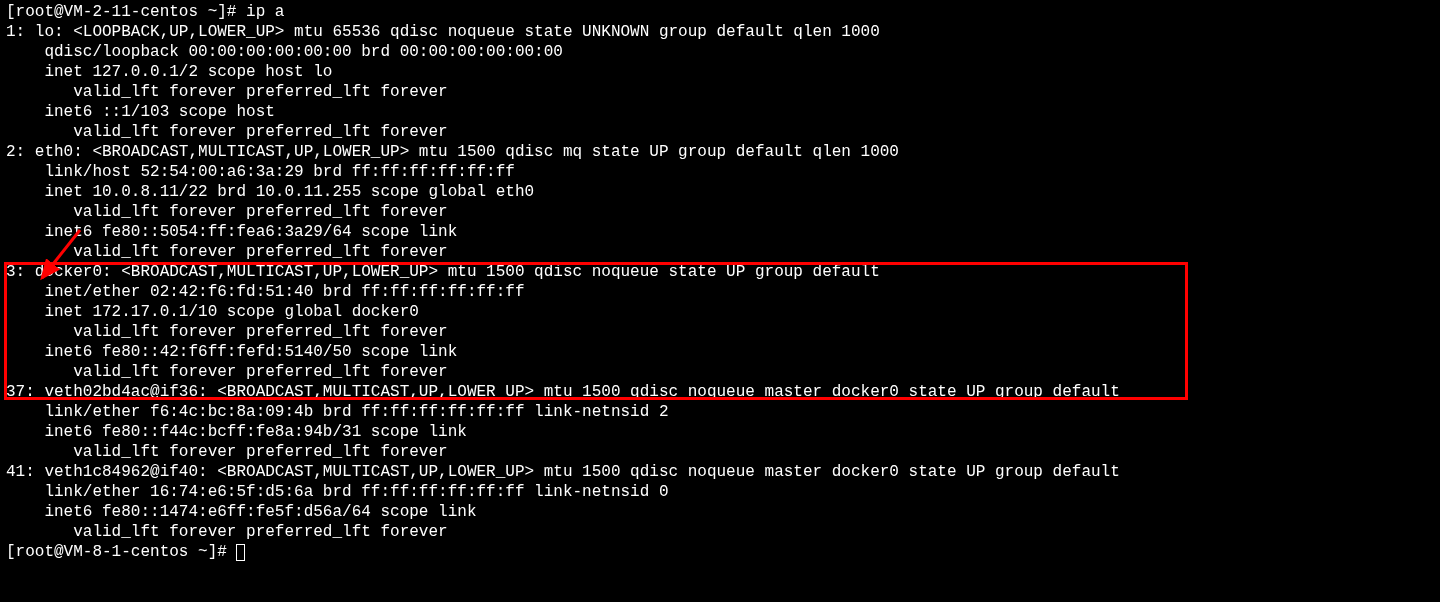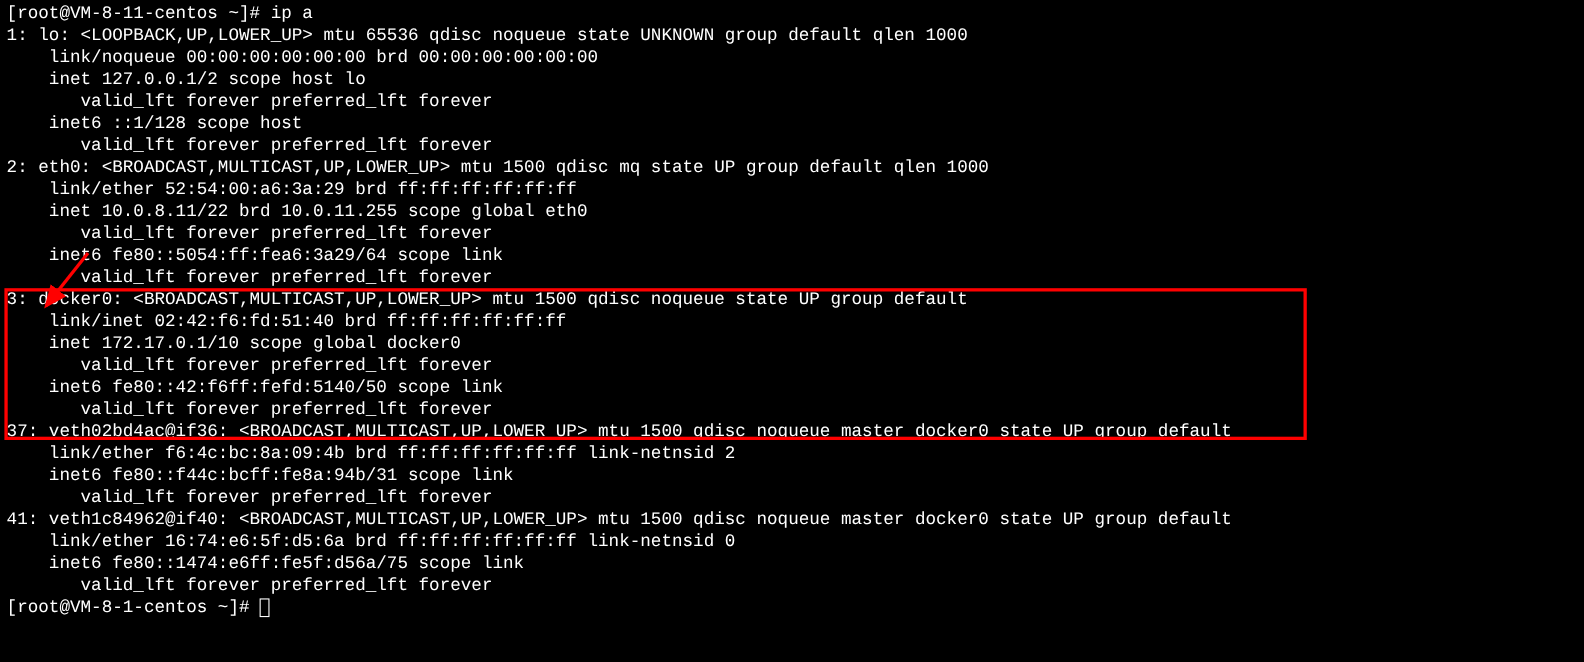--- a/index.html
+++ b/index.html
@@ -47,46 +47,46 @@
     width:60px;
     height:60px;
     pointer-events:none;
     overflow:visible;
   }
   .arrow svg{overflow:visible}
 </style>
 </head>
 <body>
 
-<pre><span>[root@VM-8-11-centos ~]# ip a</span>
+<pre><span>[root@VM-2-11-centos ~]# ip a</span>
 <span>1: lo: &lt;LOOPBACK,UP,LOWER_UP&gt; mtu 65536 qdisc noqueue state UNKNOWN group default qlen 1000</span>
-<span>    link/noqueue 00:00:00:00:00:00 brd 00:00:00:00:00:00</span>
+<span>    qdisc/loopback 00:00:00:00:00:00 brd 00:00:00:00:00:00</span>
 <span>    inet 127.0.0.1/2 scope host lo</span>
 <span>       valid_lft forever preferred_lft forever</span>
-<span>    inet6 ::1/128 scope host </span>
+<span>    inet6 ::1/103 scope host </span>
 <span>       valid_lft forever preferred_lft forever</span>
 <span>2: eth0: &lt;BROADCAST,MULTICAST,UP,LOWER_UP&gt; mtu 1500 qdisc mq state UP group default qlen 1000</span>
-<span>    link/ether 52:54:00:a6:3a:29 brd ff:ff:ff:ff:ff:ff</span>
+<span>    link/host 52:54:00:a6:3a:29 brd ff:ff:ff:ff:ff:ff</span>
 <span>    inet 10.0.8.11/22 brd 10.0.11.255 scope global eth0</span>
 <span>       valid_lft forever preferred_lft forever</span>
 <span>    inet6 fe80::5054:ff:fea6:3a29/64 scope link </span>
 <span>       valid_lft forever preferred_lft forever</span>
 <span>3: docker0: &lt;BROADCAST,MULTICAST,UP,LOWER_UP&gt; mtu 1500 qdisc noqueue state UP group default </span>
-<span>    link/inet 02:42:f6:fd:51:40 brd ff:ff:ff:ff:ff:ff</span>
+<span>    inet/ether 02:42:f6:fd:51:40 brd ff:ff:ff:ff:ff:ff</span>
 <span>    inet 172.17.0.1/10 scope global docker0</span>
 <span>       valid_lft forever preferred_lft forever</span>
 <span>    inet6 fe80::42:f6ff:fefd:5140/50 scope link </span>
 <span>       valid_lft forever preferred_lft forever</span>
 <span>37: veth02bd4ac@if36: &lt;BROADCAST,MULTICAST,UP,LOWER_UP&gt; mtu 1500 qdisc noqueue master docker0 state UP group default </span>
 <span>    link/ether f6:4c:bc:8a:09:4b brd ff:ff:ff:ff:ff:ff link-netnsid 2</span>
 <span>    inet6 fe80::f44c:bcff:fe8a:94b/31 scope link </span>
 <span>       valid_lft forever preferred_lft forever</span>
 <span>41: veth1c84962@if40: &lt;BROADCAST,MULTICAST,UP,LOWER_UP&gt; mtu 1500 qdisc noqueue master docker0 state UP group default </span>
 <span>    link/ether 16:74:e6:5f:d5:6a brd ff:ff:ff:ff:ff:ff link-netnsid 0</span>
-<span>    inet6 fe80::1474:e6ff:fe5f:d56a/75 scope link </span>
+<span>    inet6 fe80::1474:e6ff:fe5f:d56a/64 scope link </span>
 <span>       valid_lft forever preferred_lft forever</span>
 <span>[root@VM-8-1-centos ~]# </span><span class="cursor"></span></pre>
 
 <div class="highlight-box"></div>
 
 <div class="arrow">
   <svg width="60" height="60">
     <defs>
       <marker id="ah" markerWidth="8" markerHeight="8" refX="6" refY="3" orient="auto">
         <path d="M0,0 L7,3 L0,6 Z" fill="#ff0000"></path>

